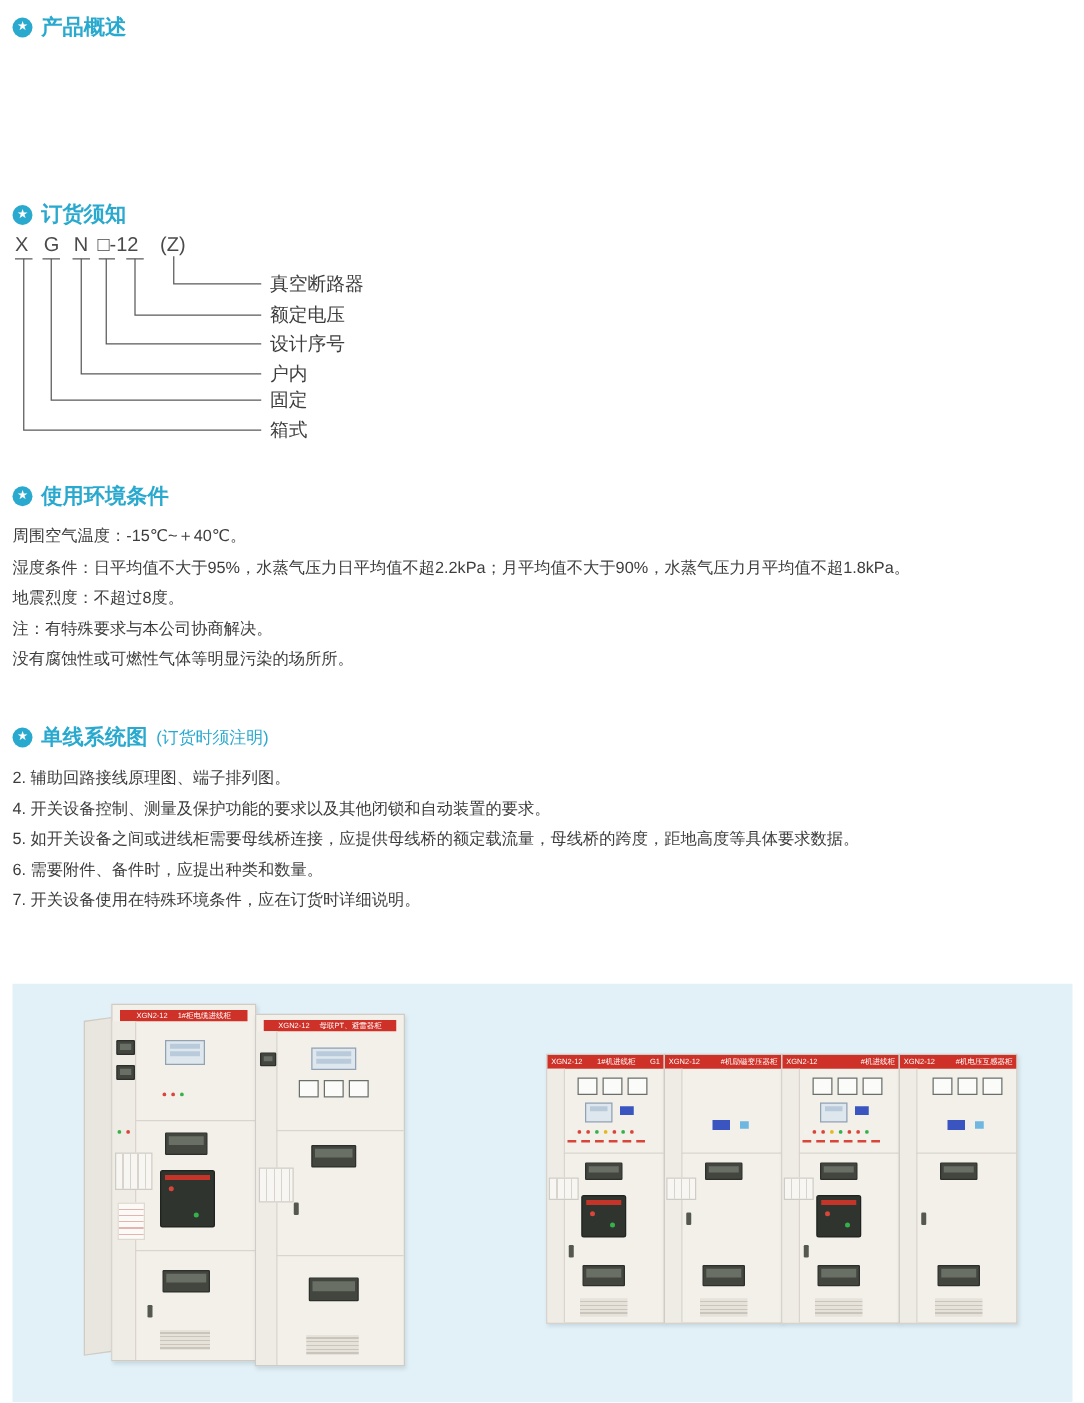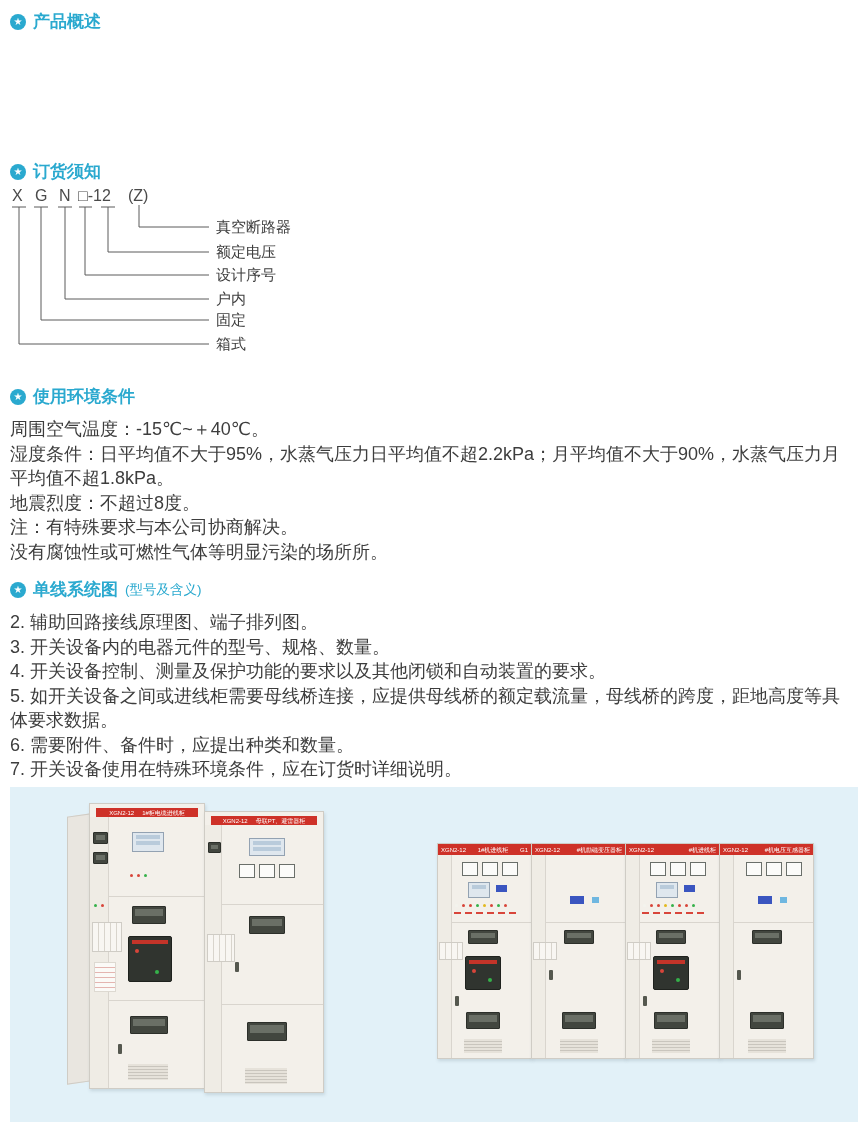--- a/index.html
+++ b/index.html
@@ -4,21 +4,21 @@
 <style>
   html,body{margin:0;padding:0;background:#fff;}
   .page{position:relative;width:867px;height:1122px;background:#ffffff;overflow:hidden;
         font-family:"Liberation Sans","DejaVu Sans",sans-serif;color:#3d3d3d;}
   .sec{position:absolute;left:10px;right:10px;}
   .sec-h{display:flex;align-items:center;gap:7px;margin:0;font-size:17px;font-weight:bold;color:#2aa9cf;}
   .sec-h .sub{font-size:13.5px;font-weight:normal;color:#2aa9cf;}
   .badge{width:16px;height:16px;border-radius:50%;background:#2aa9cf;color:#fff;display:inline-flex;
          align-items:center;justify-content:center;font-size:10px;line-height:1;flex:0 0 16px;}
   .body-p{margin:0;font-size:15px;line-height:25px;text-indent:2em;color:#3d3d3d;}
-  .plain-line{margin:0;font-size:18px;line-height:24.5px;color:#3d3d3d;}
+  .plain-line{margin:0;font-size:13px;line-height:24.5px;color:#3d3d3d;}
   .model-svg text{font-family:"Liberation Sans","DejaVu Sans",sans-serif;}
   .model-svg .code{font-size:16px;fill:#4a4a4a;}
   .model-svg .lbl{font-size:15px;fill:#3d3d3d;}
   .model-svg path{stroke:#5a5a5a;stroke-width:1;fill:none;}
 
   
   .gallery{position:absolute;left:10px;top:787px;width:848px;height:335px;background:#e2f1f8;}
   .cab{position:absolute;background:#f3f0ea;border:1px solid #cfccc5;box-shadow:1px 2px 3px rgba(120,140,150,.25);}
   .banner{position:absolute;background:#ce3128;color:#fff;display:flex;align-items:center;
           justify-content:space-between;padding:0 3px;white-space:nowrap;overflow:hidden;}
@@ -101,25 +101,24 @@
       <p class="plain-line">地震烈度：不超过8度。</p>
       <p class="plain-line">注：有特殊要求与本公司协商解决。</p>
       <p class="plain-line">没有腐蚀性或可燃性气体等明显污染的场所所。</p>
     </div>
   </section>
 
   <section class="sec" style="top:578px">
     <h2 class="sec-h">
       <span class="badge">★</span>
       <span>单线系统图</span>
-      <span class="sub">(型号及含义)</span>
+      <span class="sub">(订货时须注明)</span>
     </h2>
     <div style="margin-top:9px">
       <p class="plain-line">2. 辅助回路接线原理图、端子排列图。</p>
-      <p class="plain-line">3. 开关设备内的电器元件的型号、规格、数量。</p>
       <p class="plain-line">4. 开关设备控制、测量及保护功能的要求以及其他闭锁和自动装置的要求。</p>
       <p class="plain-line">5. 如开关设备之间或进线柜需要母线桥连接，应提供母线桥的额定载流量，母线桥的跨度，距地高度等具体要求数据。</p>
       <p class="plain-line">6. 需要附件、备件时，应提出种类和数量。</p>
       <p class="plain-line">7. 开关设备使用在特殊环境条件，应在订货时详细说明。</p>
     </div>
   </section>
 
   <div class="gallery">
 
     <div style="position:absolute;left:55px;top:10px;width:275px;height:300px">

